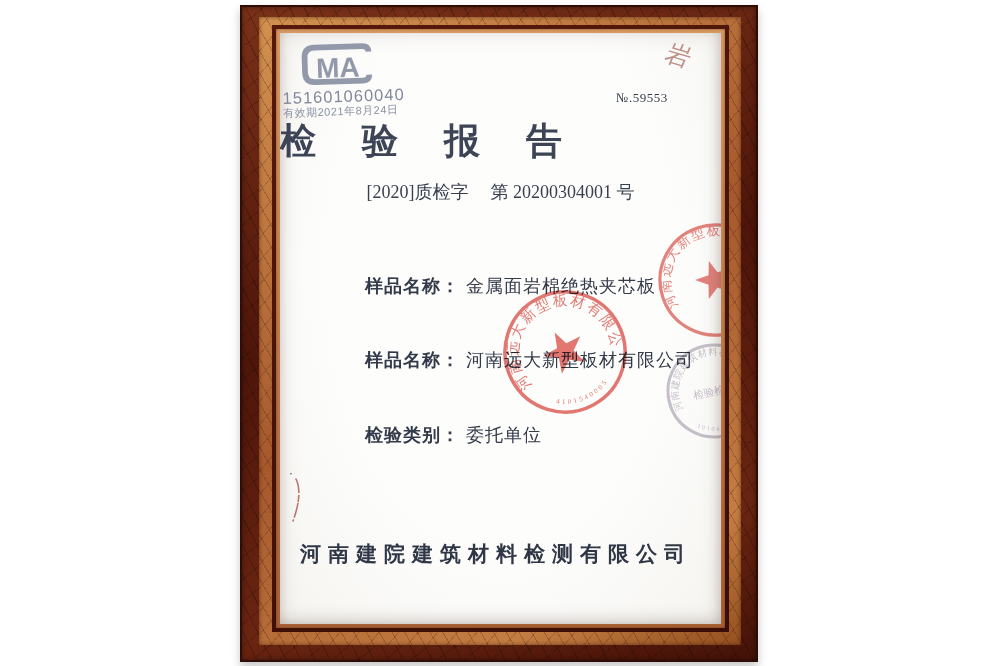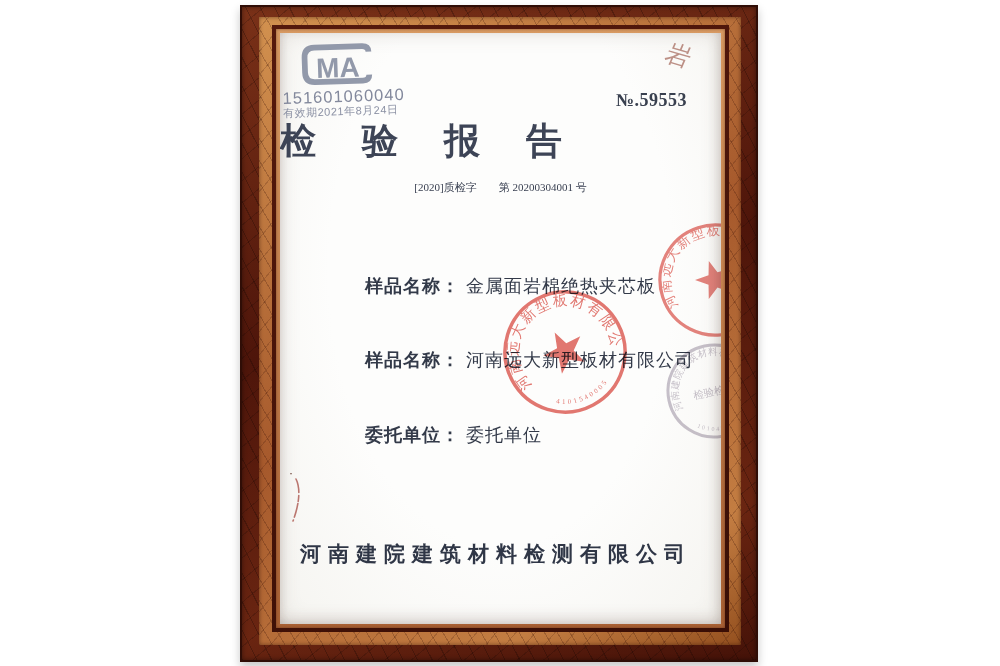--- a/index.html
+++ b/index.html
@@ -48,31 +48,31 @@
       inset 0 -9px 14px -6px rgba(80,50,40,.15);
     color:#3a4152;
   }
 
   
   .cma { position:absolute; left:2px; top:8px; color:#8d94a6; transform:rotate(-2deg); opacity:.95; }
   .cma svg { display:block; margin-left:16px; }
   .cma-number { font-family:"Liberation Sans", sans-serif; font-size:16.5px; letter-spacing:1px; color:#7d8398; line-height:17px; margin-top:1px; }
   .cma-validity { font-family:"Liberation Sans", sans-serif; font-size:11px; letter-spacing:.5px; color:#868ca0; line-height:13px; }
 
-  .report-no { position:absolute; left:336px; top:57px; font-size:18px; color:#39404f; letter-spacing:.5px;font-weight:bold; }
+  .report-no { position:absolute; left:336px; top:57px; font-size:13px; color:#39404f; letter-spacing:.5px; }
 
   .handwritten {
     position:absolute; left:386px; top:6px; font-size:25px; color:#ad766a; opacity:.8;
     transform:rotate(16deg) skewX(-7deg); font-family:"DejaVu Sans", sans-serif;
   }
 
   .title { position:absolute; top:84px; left:0; width:100%; text-align:left; font-weight:700; font-size:36px; color:#3d4456; }
   .title span { letter-spacing:46px; margin-right:-46px; }
 
-  .doc-line { position:absolute; top:147px; left:0; width:100%; text-align:center; font-size:11px; color:#383f50; }
+  .doc-line { position:absolute; top:147px; left:0; width:100%; text-align:center; font-size:18px; color:#383f50; }
   .doc-line .gap { display:inline-block; width:22px; }
 
   .field { position:absolute; left:85px; font-size:18px; color:#333a49; white-space:nowrap; }
   .field .lbl { font-family:"Liberation Sans", sans-serif; font-weight:700; letter-spacing:1px; }
   .field .val { margin-left:6px; letter-spacing:1px; }
   .field-1 { top:241px; }
   .field-2 { top:315px; }
   .field-3 { top:390px; }
 
   .issuer { position:absolute; top:507px; left:0; width:100%; text-align:center; font-weight:700; font-size:21px; color:#2f3646; transform:translateX(-8px); }
@@ -116,21 +116,21 @@
               <span>[2020]质检字</span><span class="gap"></span><span>第 20200304001 号</span>
             </div>
 
             <div class="field field-1">
               <span class="lbl">样品名称：</span><span class="val">金属面岩棉绝热夹芯板</span>
             </div>
             <div class="field field-2">
               <span class="lbl">样品名称：</span><span class="val">河南远大新型板材有限公司</span>
             </div>
             <div class="field field-3">
-              <span class="lbl">委托单位：</span><span class="val">委托单位</span>
+              <span class="lbl">检验类别：</span><span class="val">委托单位</span>
             </div>
 
             <div class="issuer"><span>河南建院建筑材料检测有限公司</span></div>
 
             <svg class="seal seal-center" width="140" height="140" viewBox="-70 -70 140 140">
               <defs>
                 <path id="arcTop1" d="M -44.2,16 A 47,47 0 1 1 44.2,16" fill="none"></path>
                 <path id="arcBot1" d="M -36.4,37.1 A 52,52 0 0 0 36.4,37.1" fill="none"></path>
               </defs>
               <circle r="60" fill="none" stroke="#dd5a52" stroke-width="3.5"></circle>

